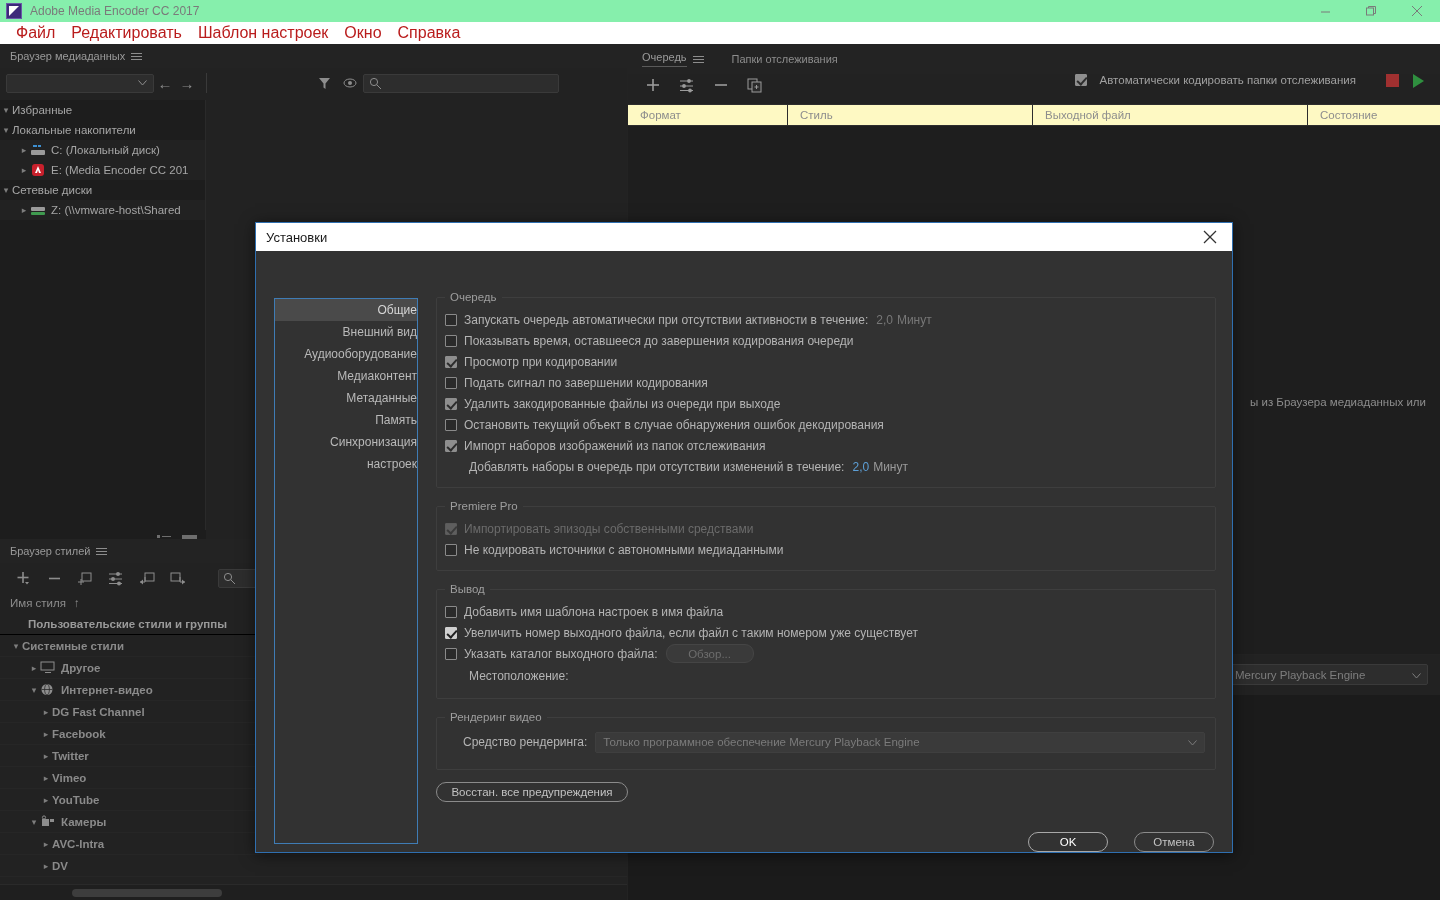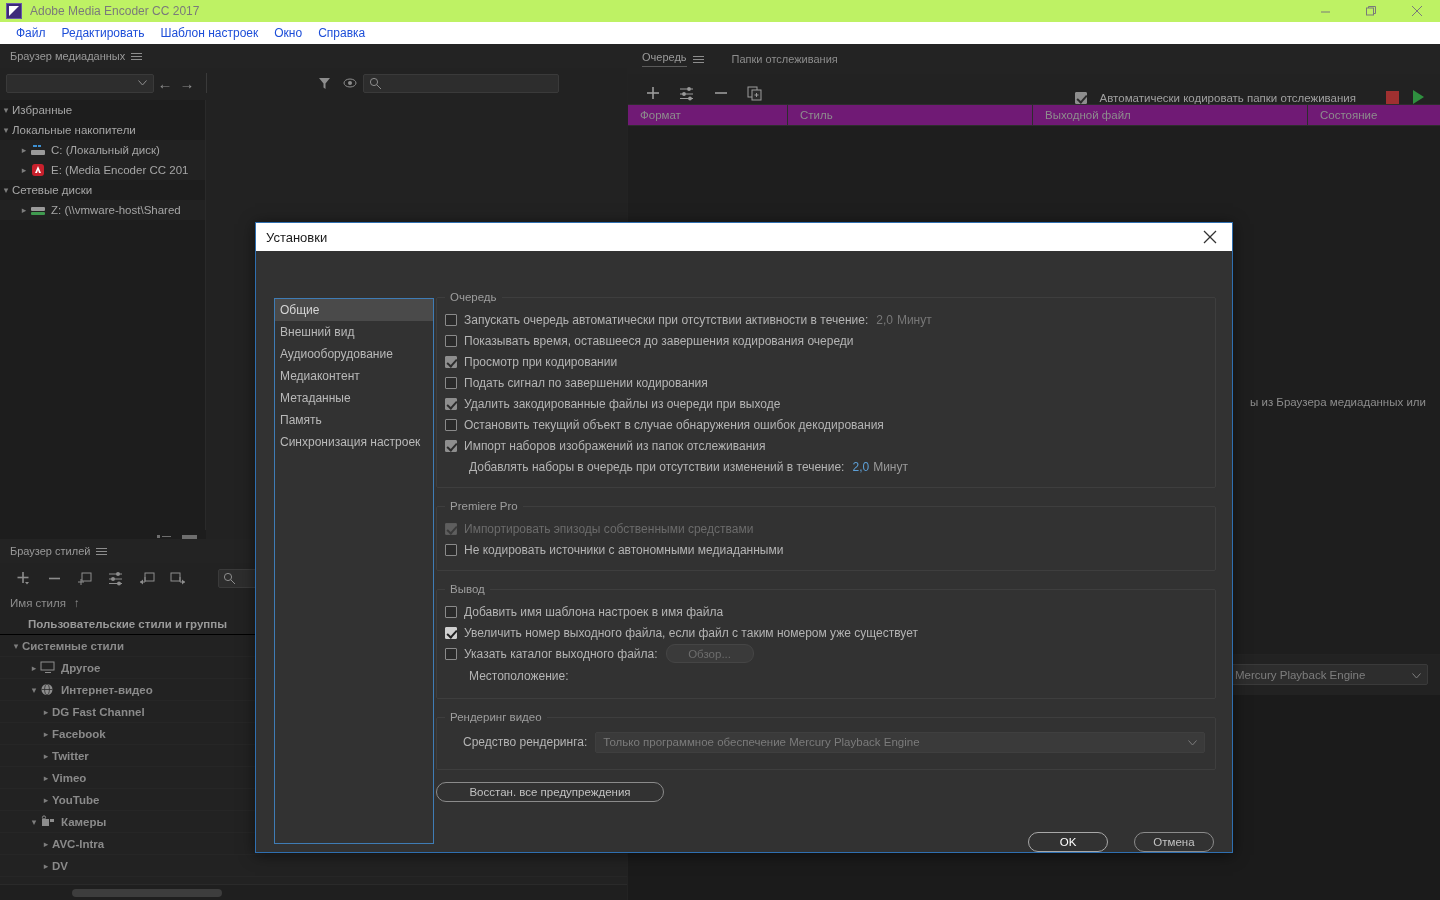--- a/index.html
+++ b/index.html
@@ -9,38 +9,38 @@
     background: #232323;
     font-family: "Liberation Sans", "DejaVu Sans", sans-serif;
     font-size: 12px; color: #b4b4b4;
     -webkit-font-smoothing: antialiased;
   }
   #app { position: relative; width: 1440px; height: 900px; }
 
   
   .titlebar {
     position: absolute; left: 0; top: 0; width: 1440px; height: 22px;
-    background: #bef264; display: flex; align-items: center;
+    background: #86efac; display: flex; align-items: center;
   }
   .tb-logo { width: 16px; height: 16px; margin-left: 6px; margin-right: 8px; position: relative; }
   .tb-logo .sq { position: absolute; inset: 0; background: #3d2a7a; border: 1px solid #6a5aa8; }
   .tb-logo .tri { position: absolute; left: 3px; top: 3px; width: 0; height: 0;
     border-left: 10px solid #ffffff; border-bottom: 10px solid transparent; }
   .tb-title { font-size: 12px; color: #7a7a7a; font-family: "Liberation Sans", sans-serif; }
   .tb-ctrls { margin-left: auto; display: flex; height: 22px; }
   .tb-btn { width: 46px; height: 22px; display: flex; align-items: center; justify-content: center;
             color: #7a7a7a; font-size: 12px; }
   .tb-btn svg { display: block; }
 
   
   .menubar {
     position: absolute; left: 0; top: 22px; width: 1440px; height: 22px;
     background: #ffffff; display: flex; align-items: center; padding-left: 8px;
   }
-  .menu-item { padding: 0 8px; font-size: 12px; color: #1d4ed8; line-height: 22px; }
+  .menu-item { padding: 0 8px; font-size: 16px; color: #b91c1c; line-height: 22px; }
 
   
   .workspace { position: absolute; left: 0; top: 44px; width: 1440px; height: 856px; background: #232323; }
 
   .panel { position: absolute; background: #232323; }
   .panel-tabbar { height: 24px; display: flex; align-items: center; padding-left: 10px; background: #232323; }
   .panel-tab { font-size: 11px; color: #8d8d8d; margin-right: 6px; }
   .panel-tab.active { color: #9a9a9a; }
   .panel-tab.underline { border-bottom: 1px solid #5a5a5a; padding-bottom: 3px; }
   .hamburger { display: inline-block; width: 11px; margin-right: 14px; }
@@ -81,25 +81,25 @@
   .pb-list { position: absolute; left: 0; top: 74px; width: 627px; height: 265px; }
   .pb-row { height: 22px; display: flex; align-items: center; font-size: 11.5px; color: #8a8a8a;
             border-bottom: 1px solid #262626; font-weight: bold; white-space: nowrap; }
   .pb-row.hdr { border-bottom: 1px solid #000; color: #9a9a9a; }
   .pb-ic { width: 16px; height: 13px; margin-right: 5px; flex: none; }
   .hscroll { position: absolute; left: 0; bottom: 0; width: 627px; height: 16px; background: #1f1f1f; border-top: 1px solid #2a2a2a; }
   .hscroll .thumb { position: absolute; left: 72px; top: 4px; width: 150px; height: 8px; background: #3d3d3d; border-radius: 4px; }
 
   
   #queue { left: 628px; top: 0; width: 812px; height: 610px; background: #222222; }
-  .q-toolbar { position: absolute; left: 0; top: 30px; width: 812px; height: 30px; display: flex; align-items: flex-end; padding-left: 12px; gap: 8px; }
+  .q-toolbar { position: absolute; left: 0; top: 30px; width: 812px; height: 30px; display: flex; align-items: flex-start; padding-left: 12px; gap: 8px; }
   .q-autochk { margin-left: auto; display: flex; align-items: center; gap: 6px; font-size: 11.5px; color: #a0a0a0; }
   .q-stop { width: 13px; height: 13px; background: #a03030; }
   .q-play { width: 0; height: 0; border-left: 11px solid #2f8f3f; border-top: 7px solid transparent; border-bottom: 7px solid transparent; margin-left: 6px; }
-  .q-colhdr { position: absolute; left: 0; top: 60px; width: 812px; height: 22px; background: #701a75;
+  .q-colhdr { position: absolute; left: 0; top: 60px; width: 812px; height: 22px; background: #fef9c3;
               border-top: 1px solid #2d2d2d; border-bottom: 1px solid #2d2d2d; display: flex; align-items: center; font-size: 11.5px; color: #8d8d8d; }
   .q-col { border-right: 1px solid #2d2d2d; height: 22px; line-height: 22px; padding-left: 12px; }
   .q-body { position: absolute; left: 0; top: 82px; width: 812px; height: 528px; background: #1e1e1e; }
   .q-hint { position: absolute; right: 14px; top: 270px; font-size: 11.5px; color: #8d8d8d; white-space: nowrap; }
 
   
   #encoding { left: 628px; top: 611px; width: 812px; height: 245px; background: #222222; }
   .enc-select { position: absolute; right: 12px; top: 9px; width: 200px; height: 21px; background: #2d2d2d;
     border: 1px solid #3a3a3a; border-radius: 2px; display: flex; align-items: center; padding: 0 6px;
     color: #7e7e7e; font-size: 11.5px; justify-content: space-between; margin-left: 26px; }
@@ -109,22 +109,22 @@
   #modal {
     position: absolute; left: 255px; top: 222px; width: 978px; height: 631px;
     background: #303030; border: 1px solid #2f6fb0; box-shadow: 0 2px 14px rgba(0,0,0,.55);
   }
   .dlg-titlebar { height: 28px; background: #ffffff; display: flex; align-items: center; padding-left: 10px; gap: 45px; }
   .dlg-title { font-size: 13px; color: #1a1a1a; }
   .dlg-close { margin-left: auto; width: 44px; height: 28px; display: flex; align-items: center; justify-content: center; color: #333; }
   .dlg-body { position: absolute; left: 0; top: 28px; width: 976px; height: 601px; background: #323232; }
 
   .dlg-sidebar {
-    position: absolute; left: 18px; top: 47px; width: 160px; height: 546px;
-    background: #323232; border: 1px solid #3f7cb5;
+    position: absolute; left: 18px; top: 47px; width: 144px; height: 546px;
+    background: #323232; border: 1px solid #3f7cb5; text-align: right;
   }
   .side-item { height: 22px; line-height: 22px; padding-left: 5px; font-size: 12px; color: #b9b9b9; }
   .side-item.selected { background: #4a4a4a; color: #d5d5d5; }
 
   .dlg-main { position: absolute; left: 180px; top: 40px; width: 780px; }
 
   fieldset.group {
     border: 1px solid #3e3e3e; border-radius: 2px; margin-bottom: 12px; padding: 6px 10px 10px 8px;
   }
   fieldset.group legend { font-size: 11.5px; color: #9e9e9e; padding: 0 5px; }
@@ -162,21 +162,21 @@
     flex: 1; height: 21px; background: #3a3a3a; border: 1px solid #3f3f3f; border-radius: 2px;
     display: flex; align-items: center; justify-content: space-between; padding: 0 7px;
     color: #7b7b7b; font-size: 11.5px;
   }
 
   .pill {
     height: 20px; border: 1px solid #8b8b8b; border-radius: 10px; background: transparent;
     color: #c2c2c2; font-size: 11.5px; display: inline-flex; align-items: center; justify-content: center;
     font-family: "Liberation Sans", sans-serif;
   }
-  #reset-warn-btn { width: 228px; margin-left: 0; }
+  #reset-warn-btn { width: 192px; margin-left: 0; }
   .dlg-footer { position: absolute; right: 18px; bottom: 0; display: flex; gap: 26px; }
   #ok-btn { width: 80px; color: #ffffff; border-color: #a8a8a8; }
   #cancel-btn { width: 80px; }
 </style>
 </head>
 <body>
 
 <div id="app">
 
   <div class="titlebar">

